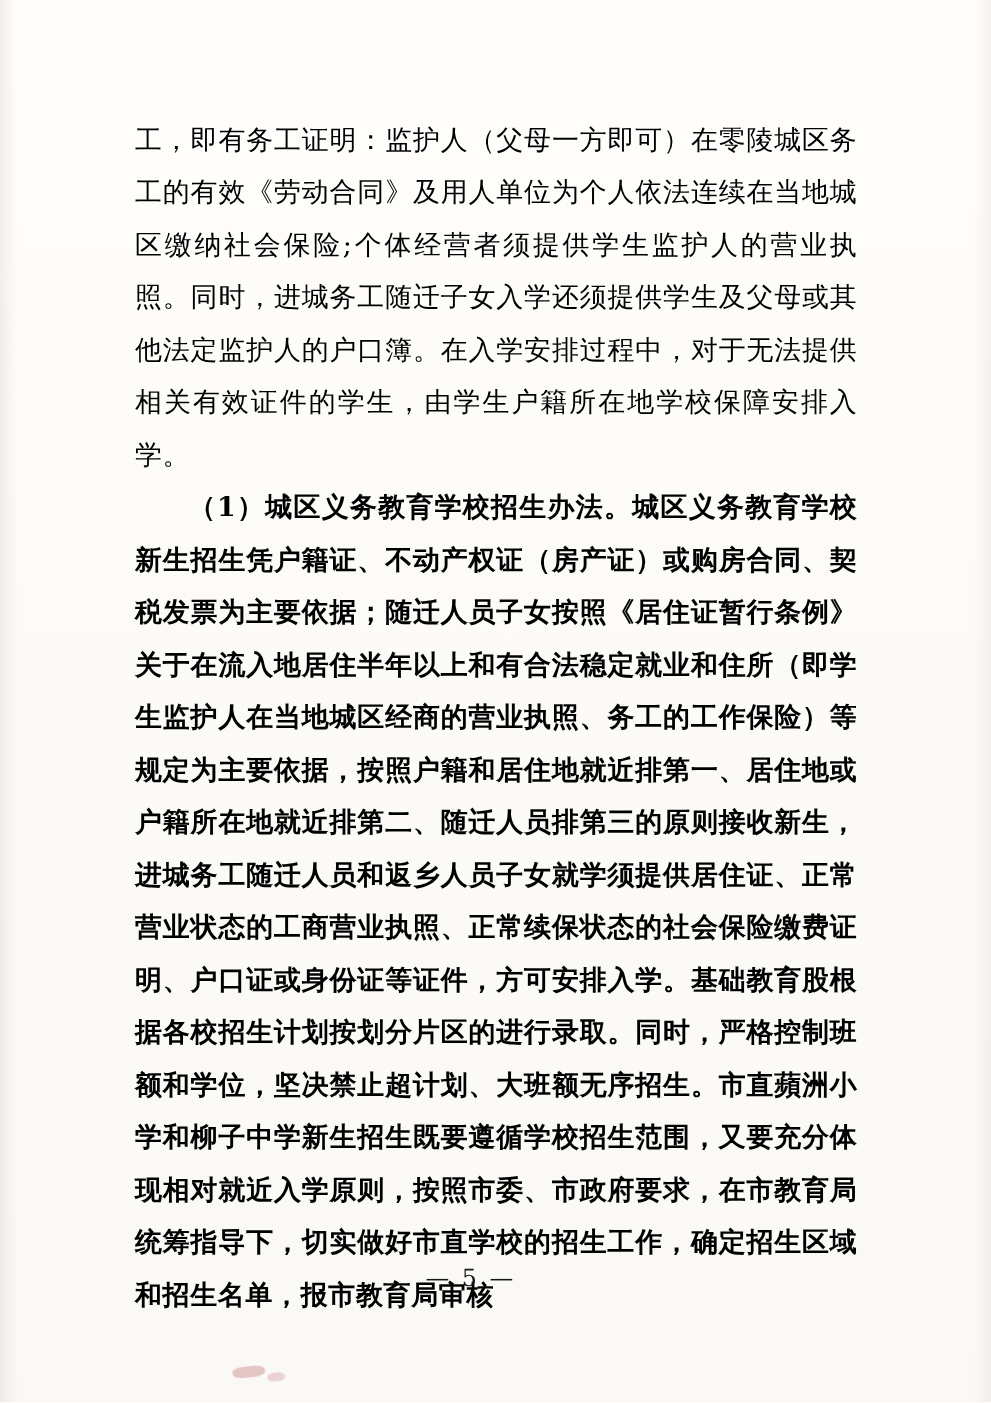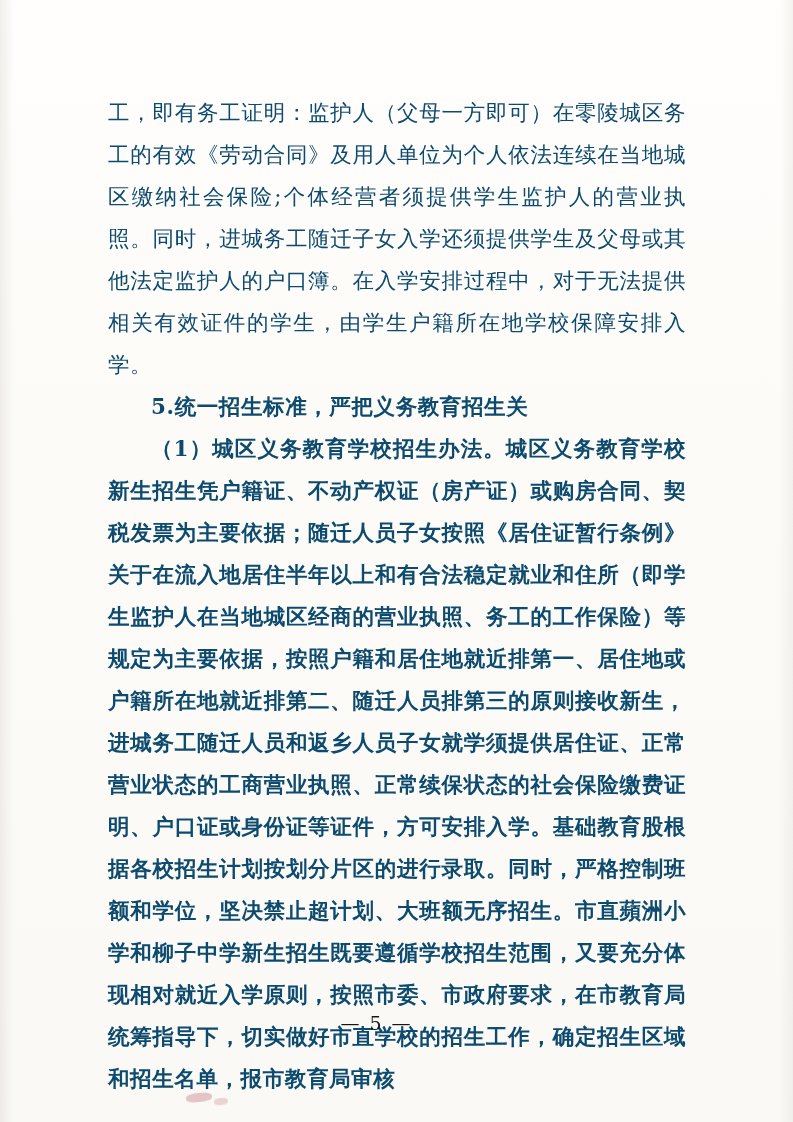--- a/index.html
+++ b/index.html
@@ -25,21 +25,21 @@
   }
   .doc-body {
     position: absolute;
     left: 108px;
     top: 92px;
     width: 578px;
   }
   .para {
     font-size: 21.5px;
     line-height: 42px;
-    color: #0c4a6e;
+    color: #000000;
     letter-spacing: 0.6px;
     text-align: justify;
     text-justify: inter-ideograph;
     margin: 0;
     font-family: "DejaVu Serif", serif;
     font-weight: 500;
   }
   .para.indent {
     text-indent: 43px;
     font-weight: bold;
@@ -96,21 +96,20 @@
 </style>
 </head>
 <body>
 
 <div class="page">
   <div class="edge-shadow left"></div>
   <div class="edge-shadow right"></div>
 
   <div class="doc-body">
     <p class="para">工，即有务工证明：监护人（父母一方即可）在零陵城区务工的有效《劳动合同》及用人单位为个人依法连续在当地城区缴纳社会保险;个体经营者须提供学生监护人的营业执照。同时，进城务工随迁子女入学还须提供学生及父母或其他法定监护人的户口簿。在入学安排过程中，对于无法提供相关有效证件的学生，由学生户籍所在地学校保障安排入学。</p>
-    <p class="para heading">5.统一招生标准，严把义务教育招生关</p>
     <p class="para indent">（1）城区义务教育学校招生办法。城区义务教育学校新生招生凭户籍证、不动产权证（房产证）或购房合同、契税发票为主要依据；随迁人员子女按照《居住证暂行条例》关于在流入地居住半年以上和有合法稳定就业和住所（即学生监护人在当地城区经商的营业执照、务工的工作保险）等规定为主要依据，按照户籍和居住地就近排第一、居住地或户籍所在地就近排第二、随迁人员排第三的原则接收新生，进城务工随迁人员和返乡人员子女就学须提供居住证、正常营业状态的工商营业执照、正常续保状态的社会保险缴费证明、户口证或身份证等证件，方可安排入学。基础教育股根据各校招生计划按划分片区的进行录取。同时，严格控制班额和学位，坚决禁止超计划、大班额无序招生。市直蘋洲小学和柳子中学新生招生既要遵循学校招生范围，又要充分体现相对就近入学原则，按照市委、市政府要求，在市教育局统筹指导下，切实做好市直学校的招生工作，确定招生区域和招生名单，报市教育局审核</p>
   </div>
 
   <div class="page-number">— 5 —</div>
 
   <div class="stamp-mark"></div>
   <div class="stamp-mark two"></div>
 </div>
 
 </body></html>

